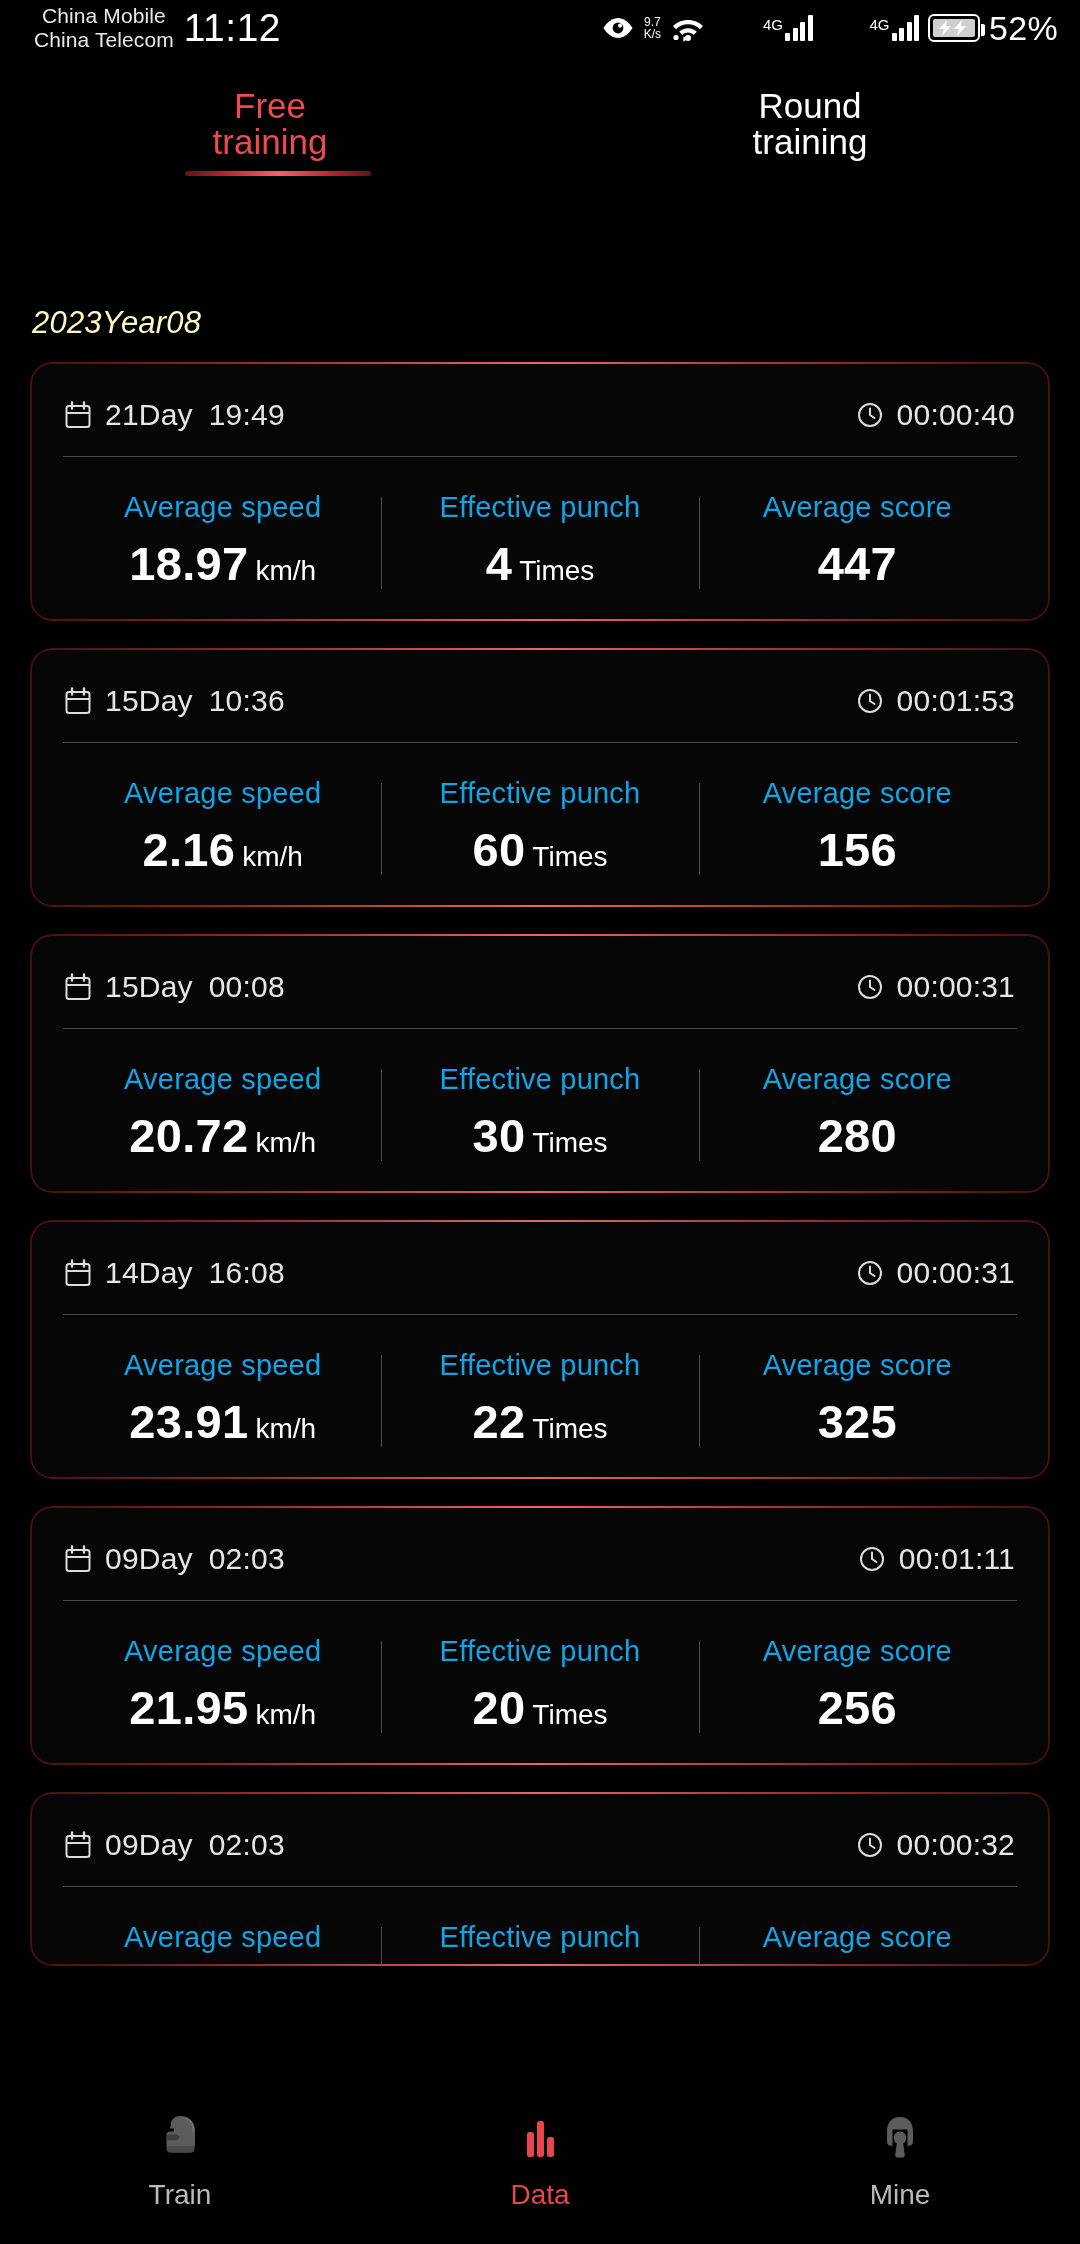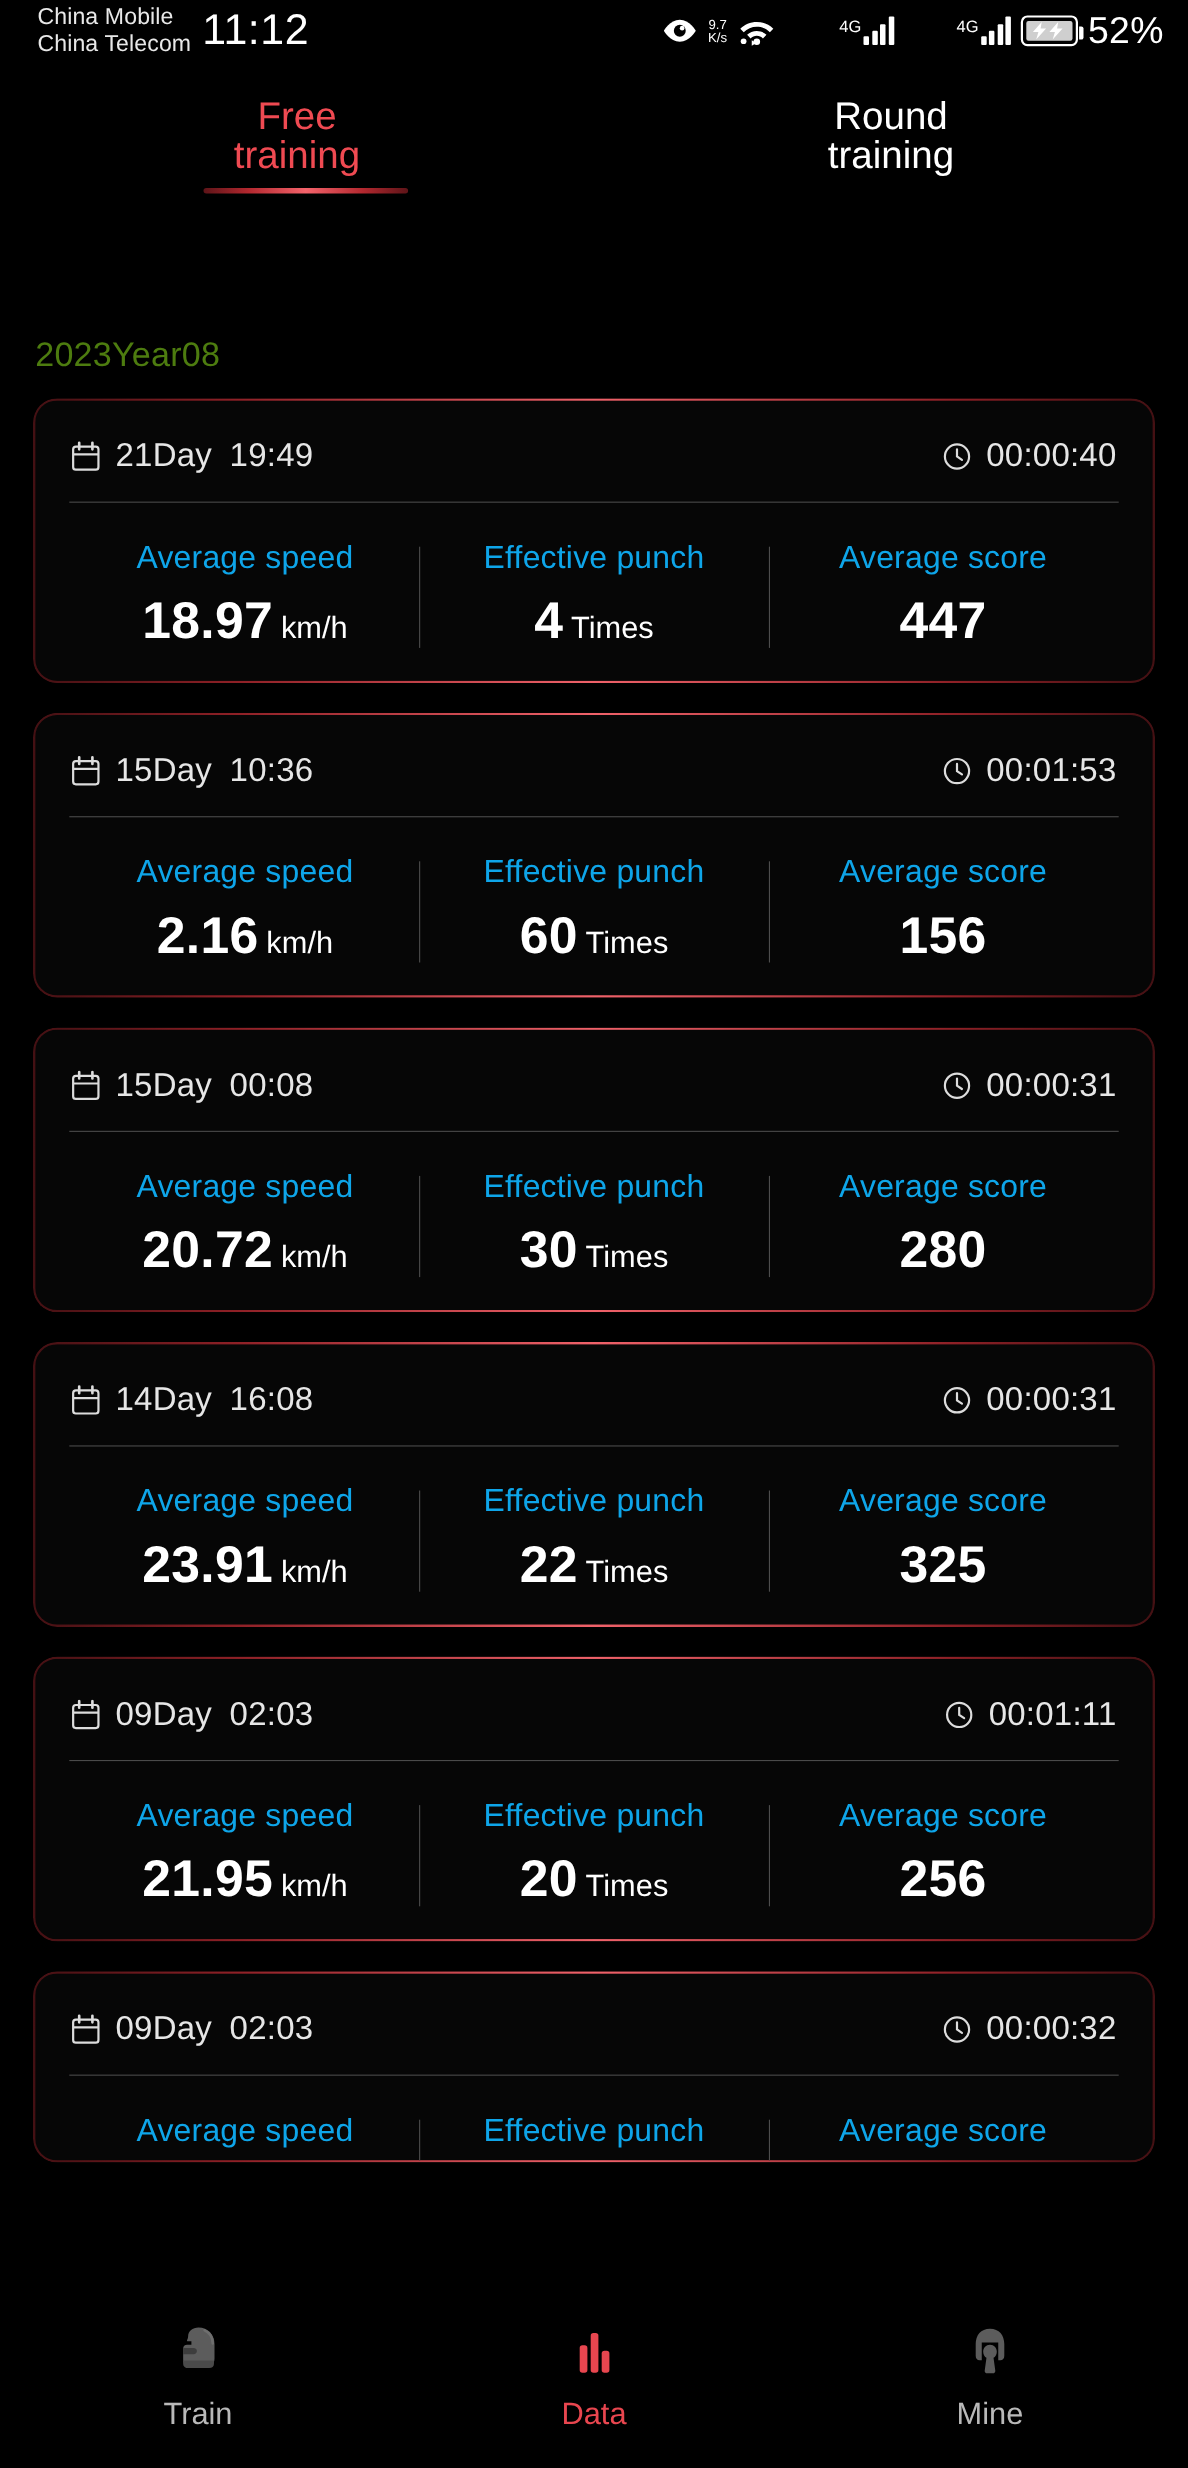--- a/index.html
+++ b/index.html
@@ -14,20 +14,21 @@
     width:1080px; height:2244px;
     background:#000;
     color:#fff;
   }
 
   
   .statusbar {
     position:absolute; top:0; left:0; right:0; height:56px;
     display:flex; align-items:center; justify-content:space-between;
     padding:0 22px 0 34px;
+    text-align:center;
   }
   .sb-left { display:flex; align-items:center; gap:10px; }
   .carriers { display:flex; flex-direction:column; line-height:1.12; }
   .carriers span { font-size:21px; color:#e8e8e8; letter-spacing:.1px; }
   .sb-time { font-size:39px; font-weight:400; color:#fff; letter-spacing:.5px; }
   .sb-right { display:flex; align-items:center; gap:9px; }
   .netspeed { display:flex; flex-direction:column; align-items:center; line-height:1.02; }
   .netspeed span { font-size:12px; color:#fff; font-weight:500; }
   .sig-group { display:flex; align-items:flex-end; gap:2px;margin-left:48px; }
   .gtag { font-size:15px; color:#fff; line-height:1; align-self:flex-start; margin-top:2px; }
@@ -69,21 +70,21 @@
   .tab.inactive .tab-label{ color:#ffffff; }
   .tab-underline {
     position:absolute; left:185px; top:171px;
     width:186px; height:5px; border-radius:3px;
     background:linear-gradient(to right,#5d1418 0%,#b3282f 22%,#f4636b 50%,#b3282f 78%,#5d1418 100%);
   }
 
   
   .month-header {
     position:absolute; top:305px; left:32px;
-    font-size:31px; color:#4d7c0f; letter-spacing:.2px;
+    font-size:31px; color:#fef9c3; letter-spacing:.2px;font-style:italic;
   }
 
   
   .list {
     position:absolute; top:362px; left:0; right:0; bottom:148px;
     overflow:hidden;
   }
   .card {
     position:relative;
     margin:0 30px 27px 30px;

